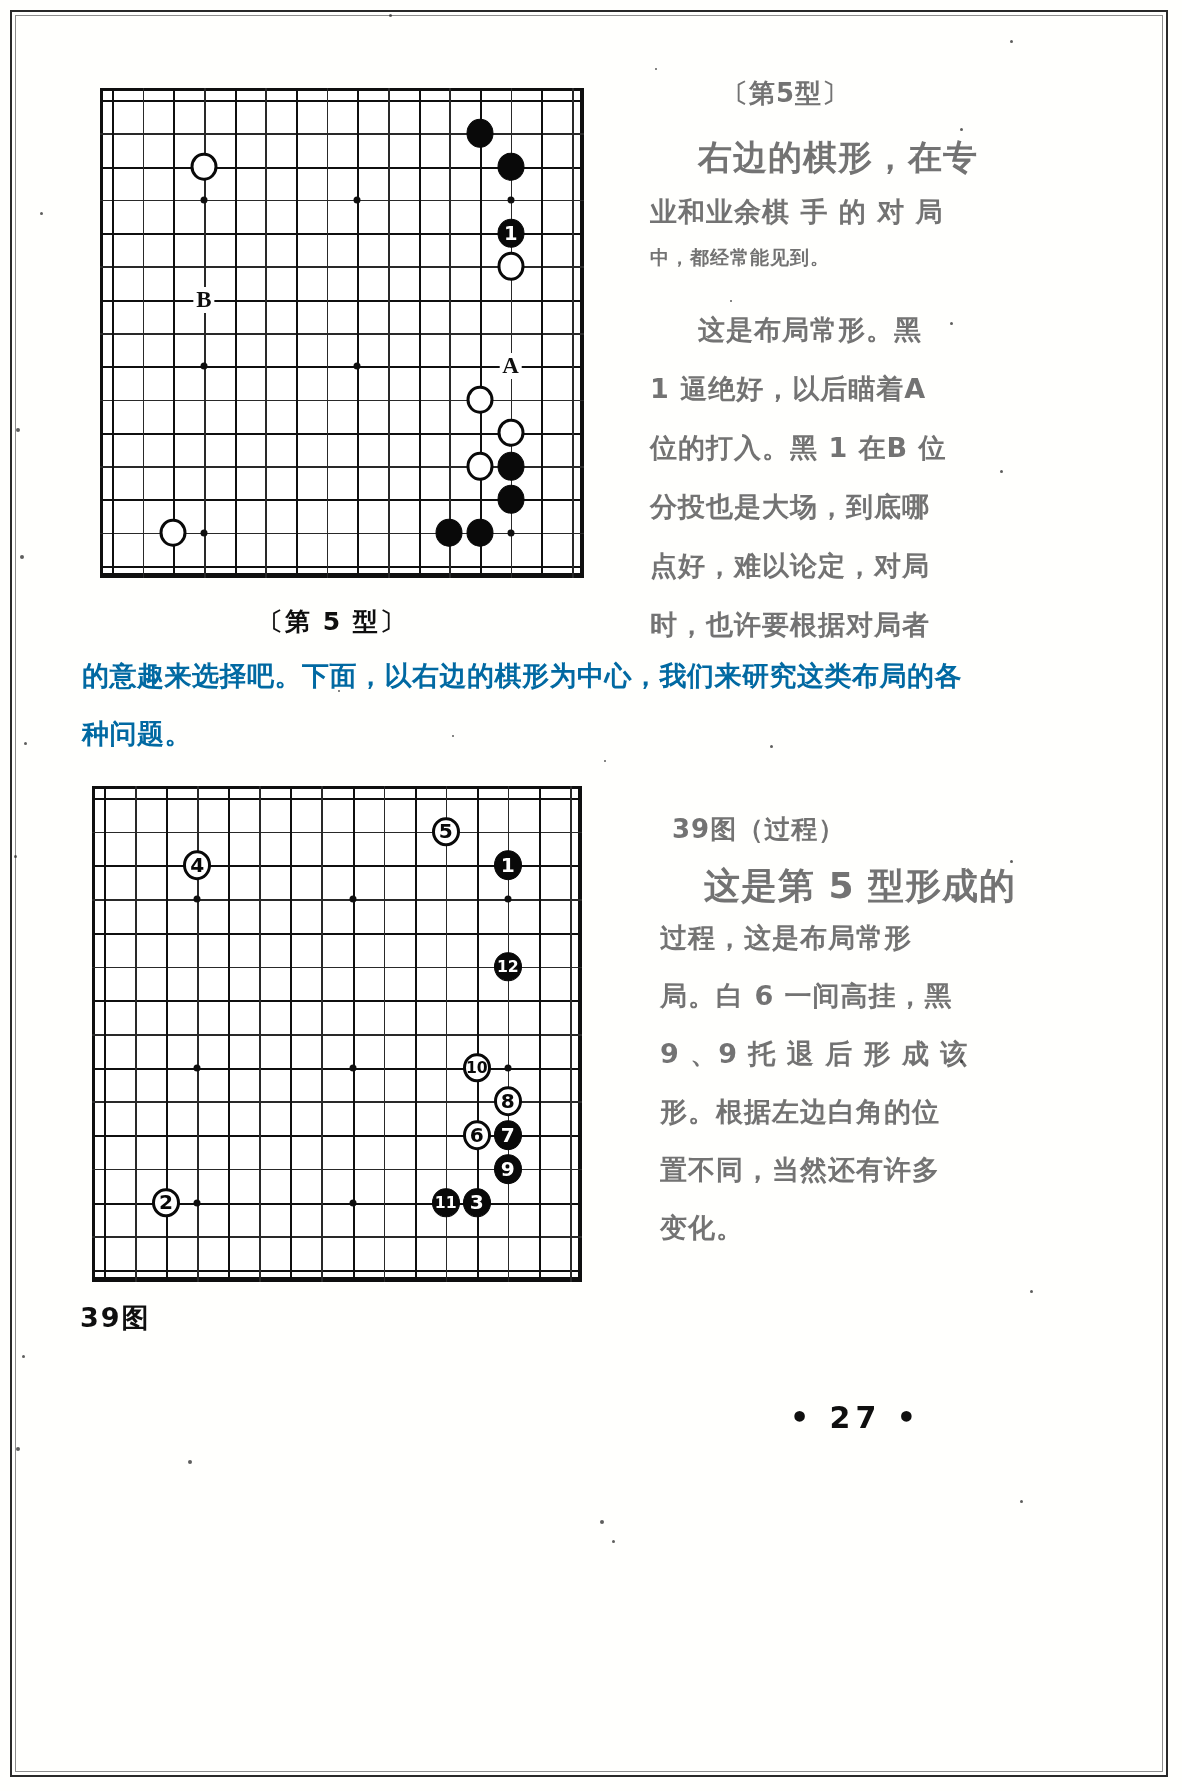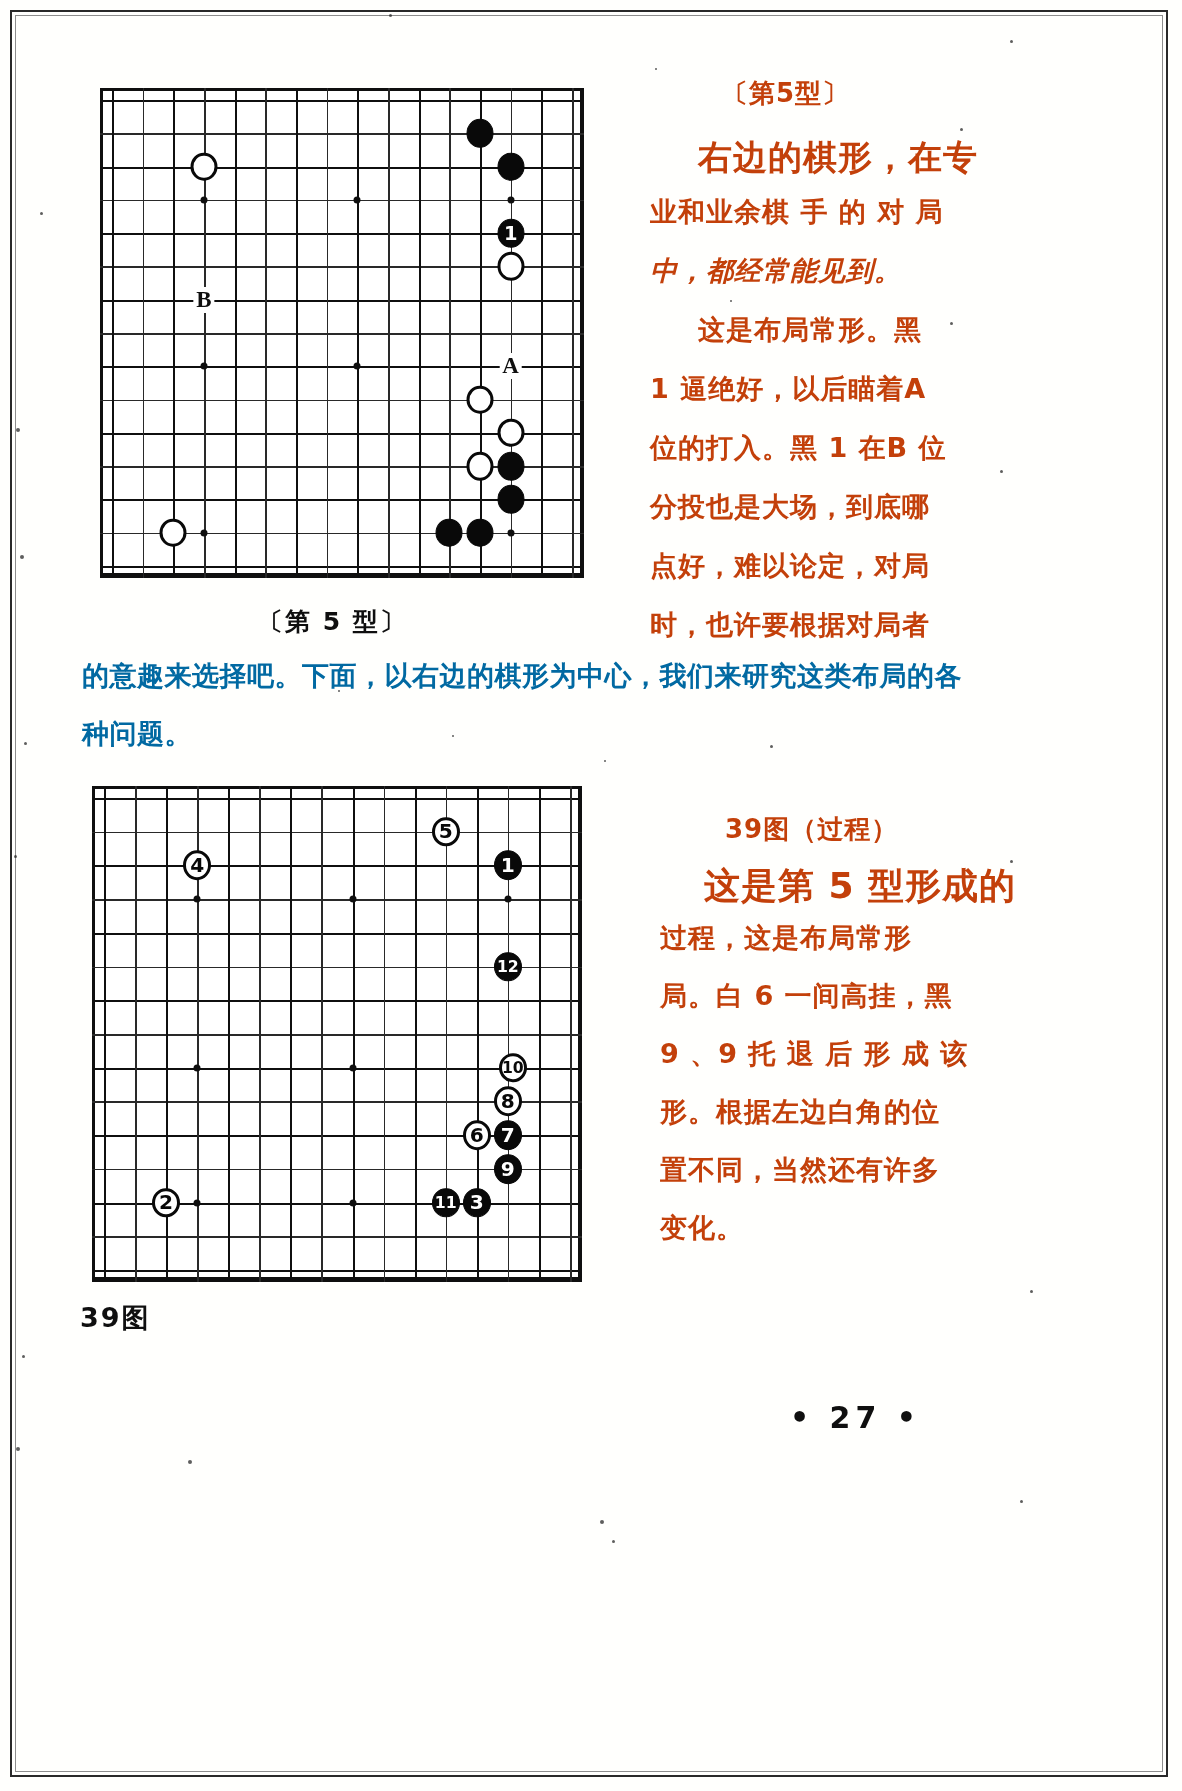--- a/index.html
+++ b/index.html
@@ -69,21 +69,21 @@
     position:absolute;
     font-family:"DejaVu Sans","Liberation Sans",sans-serif;
     font-weight:700;color:#111;
     letter-spacing:2px;
     white-space:nowrap;
   }
   .tline{
     position:absolute;
     white-space:nowrap;
     font-weight:700;
-    color:#c2410c;
+    color:#737373;
   }
   .full-line{
     position:absolute;
     white-space:nowrap;
     font-weight:700;
     color:#0369a1;
     font-family:"DejaVu Sans","Liberation Sans",sans-serif;
   }
   .pagenum{
     position:absolute;
@@ -159,21 +159,21 @@
       <div class="stone white" style="width: 27px; height: 28.62px; left: 173.333px; top: 532.714px;"></div>
     </div>
 
   <div class="caption" style="left:258px;top:605px;font-size:25px;">〔第 5 型〕</div>
 
   <div class="tline" style="left:722px;top:76px;font-size:26px;letter-spacing:1px;">〔第5型〕</div>
 
   <div id="f1-text">
       <div class="tline" style="left: 698px; top: 135px; font-size: 34px; letter-spacing: 1px;">右边的棋形，在专</div>
       <div class="tline" style="left: 650px; top: 194px; font-size: 27px; letter-spacing: 1px;">业和业余棋 手 的 对 局</div>
-      <div class="tline" style="left: 650px; top: 253px; font-size: 27px; letter-spacing: 1px; font-style: italic;">中，都经常能见到。</div>
+      <div class="tline" style="left: 650px; top: 245px; font-size: 19px; letter-spacing: 1px;">中，都经常能见到。</div>
       <div class="tline" style="left: 698px; top: 312px; font-size: 27px; letter-spacing: 1px;">这是布局常形。黑</div>
       <div class="tline" style="left: 650px; top: 371px; font-size: 27px; letter-spacing: 1px;">1 逼绝好，以后瞄着A</div>
       <div class="tline" style="left: 650px; top: 430px; font-size: 27px; letter-spacing: 1px;">位的打入。黑 1 在B 位</div>
       <div class="tline" style="left: 650px; top: 489px; font-size: 27px; letter-spacing: 1px;">分投也是大场，到底哪</div>
       <div class="tline" style="left: 650px; top: 548px; font-size: 27px; letter-spacing: 1px;">点好，难以论定，对局</div>
       <div class="tline" style="left: 650px; top: 607px; font-size: 27px; letter-spacing: 1px;">时，也许要根据对局者</div>
     </div>
 
   <div id="body-text">
       <div class="full-line" style="left: 82px; top: 658px; font-size: 27px; letter-spacing: 0.5px;">的意趣来选择吧。下面，以右边的棋形为中心，我们来研究这类布局的各</div>
@@ -220,33 +220,33 @@
       <div class="hoshi" style="left: 507.867px; top: 899.143px;"></div>
       <div class="hoshi" style="left: 197.2px; top: 1067.71px;"></div>
       <div class="hoshi" style="left: 352.533px; top: 1067.71px;"></div>
       <div class="hoshi" style="left: 507.867px; top: 1067.71px;"></div>
       <div class="hoshi" style="left: 197.2px; top: 1202.57px;"></div>
       <div class="hoshi" style="left: 352.533px; top: 1202.57px;"></div>
       <div class="stone white" style="width: 28px; height: 29.68px; left: 197.2px; top: 865.429px; font-size: 20.16px;">4</div>
       <div class="stone white" style="width: 28px; height: 29.68px; left: 445.733px; top: 831.714px; font-size: 20.16px;">5</div>
       <div class="stone black" style="width: 28px; height: 29.68px; left: 507.867px; top: 865.429px; font-size: 20.16px;">1</div>
       <div class="stone black" style="width: 28px; height: 29.68px; left: 507.867px; top: 966.571px; font-size: 15.68px;">12</div>
-      <div class="stone white" style="width: 28px; height: 29.68px; left: 476.8px; top: 1067.71px; font-size: 15.68px; margin-left: 36px;">10</div>
+      <div class="stone white" style="width: 28px; height: 29.68px; left: 476.8px; top: 1067.71px; font-size: 15.68px;">10</div>
       <div class="stone white" style="width: 28px; height: 29.68px; left: 507.867px; top: 1101.43px; font-size: 20.16px;">8</div>
       <div class="stone white" style="width: 28px; height: 29.68px; left: 476.8px; top: 1135.14px; font-size: 20.16px;">6</div>
       <div class="stone black" style="width: 28px; height: 29.68px; left: 507.867px; top: 1135.14px; font-size: 20.16px;">7</div>
       <div class="stone black" style="width: 28px; height: 29.68px; left: 507.867px; top: 1168.86px; font-size: 20.16px;">9</div>
       <div class="stone white" style="width: 28px; height: 29.68px; left: 166.133px; top: 1202.57px; font-size: 20.16px;">2</div>
       <div class="stone black" style="width: 28px; height: 29.68px; left: 445.733px; top: 1202.57px; font-size: 15.68px;">11</div>
       <div class="stone black" style="width: 28px; height: 29.68px; left: 476.8px; top: 1202.57px; font-size: 20.16px;">3</div>
     </div>
 
   <div class="caption" style="left:80px;top:1300px;font-size:27px;">39图</div>
 
-  <div class="tline" style="left:725px;top:812px;font-size:26px;letter-spacing:1px;">39图（过程）</div>
+  <div class="tline" style="left:672px;top:812px;font-size:26px;letter-spacing:1px;">39图（过程）</div>
 
   <div id="f2-text">
       <div class="tline" style="left: 704px; top: 862px; font-size: 36px; letter-spacing: 1px;">这是第 5 型形成的</div>
       <div class="tline" style="left: 660px; top: 920px; font-size: 27px; letter-spacing: 1px;">过程，这是布局常形</div>
       <div class="tline" style="left: 660px; top: 978px; font-size: 27px; letter-spacing: 1px;">局。白 6 一间高挂，黑</div>
       <div class="tline" style="left: 660px; top: 1036px; font-size: 27px; letter-spacing: 1px;">9 、9 托 退 后 形 成 该</div>
       <div class="tline" style="left: 660px; top: 1094px; font-size: 27px; letter-spacing: 1px; font-family: Liberation Mono, monospace;">形。根据左边白角的位</div>
       <div class="tline" style="left: 660px; top: 1152px; font-size: 27px; letter-spacing: 1px;">置不同，当然还有许多</div>
       <div class="tline" style="left: 660px; top: 1210px; font-size: 27px; letter-spacing: 1px;">变化。</div>
     </div>

